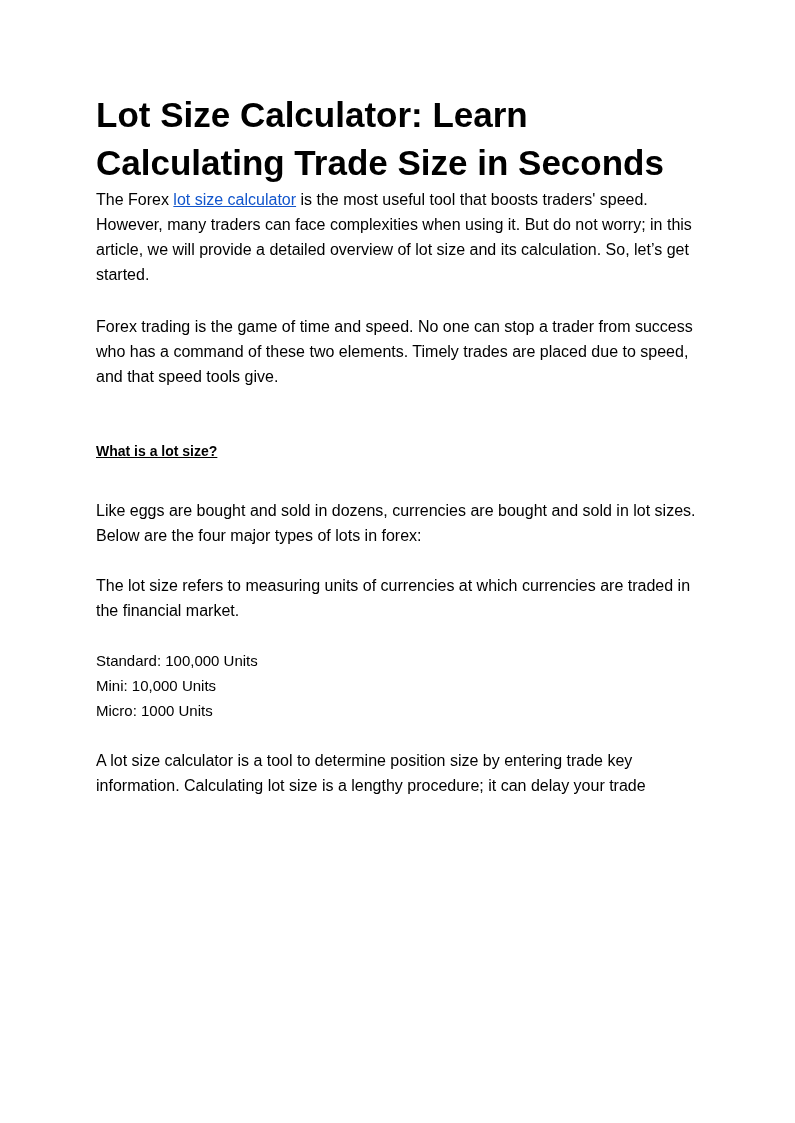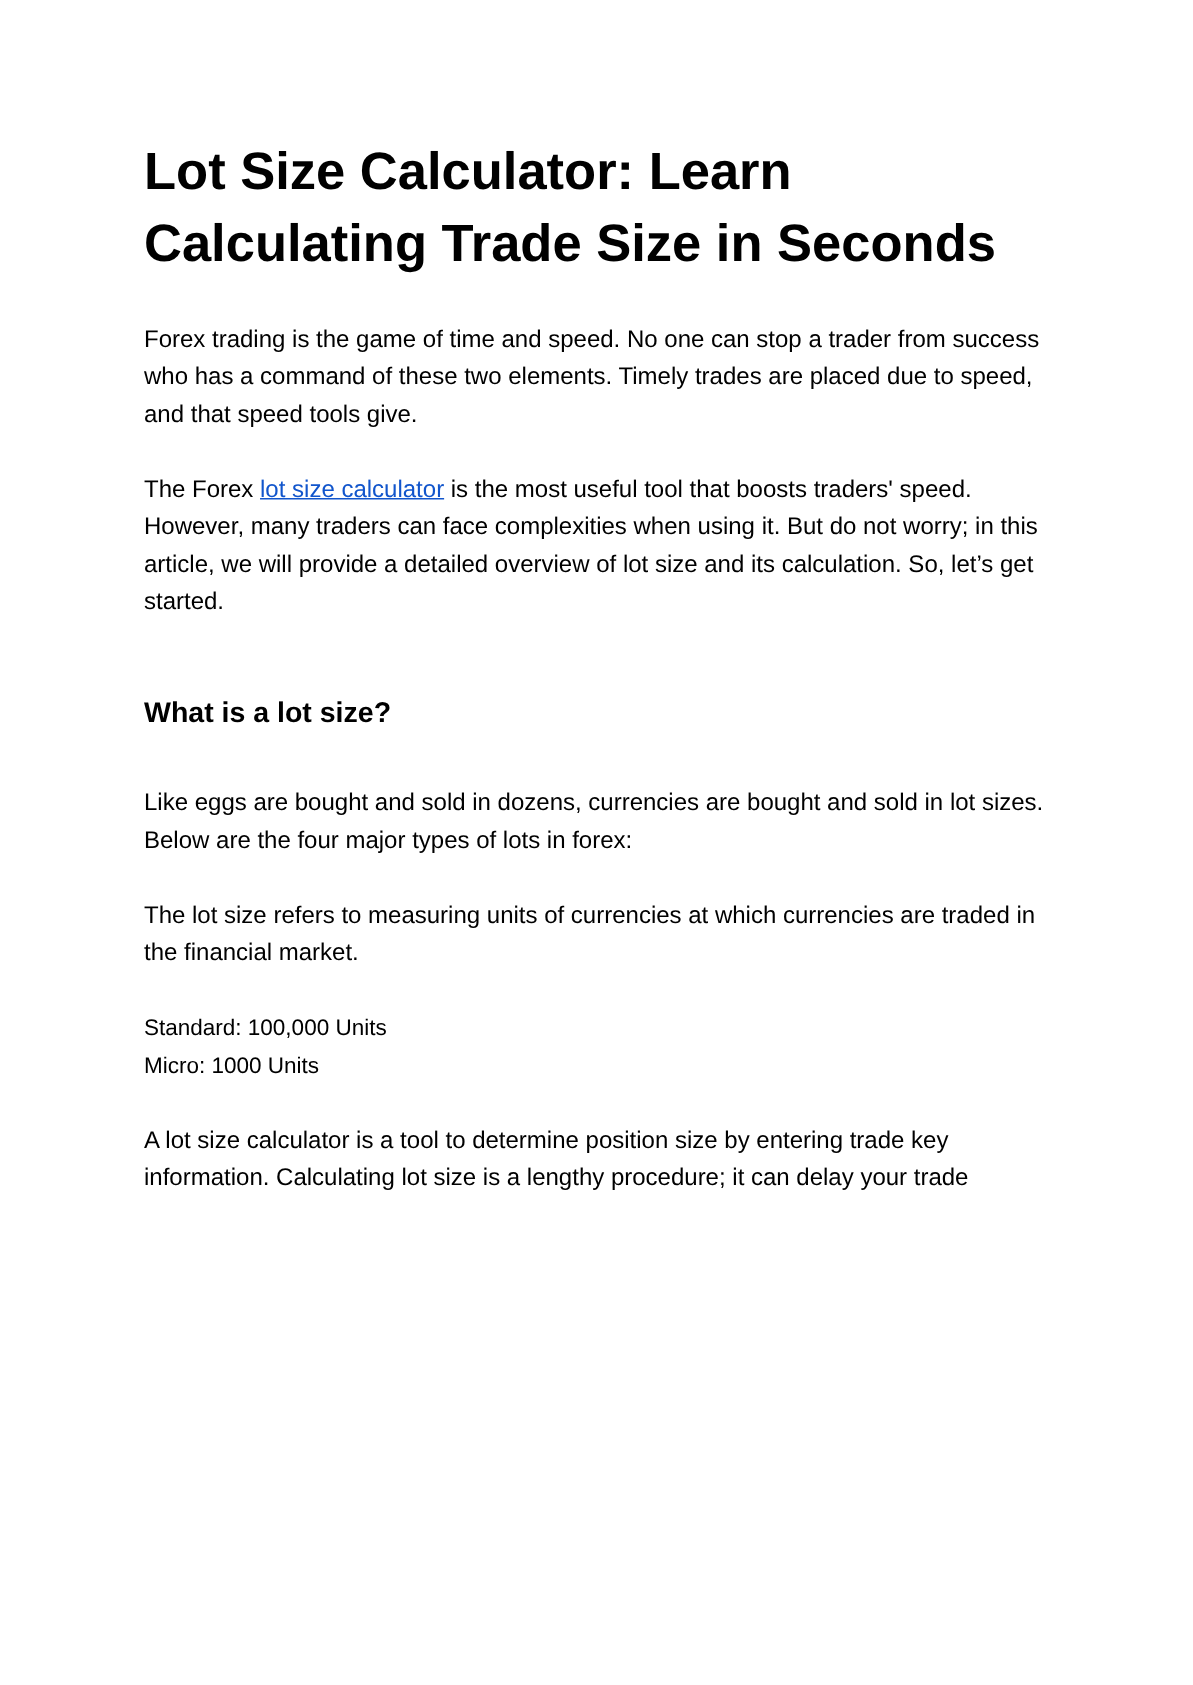--- a/index.html
+++ b/index.html
@@ -27,24 +27,25 @@
   }
   .para {
     font-size: 16px;
     line-height: 25px;
     margin: 0 0 25px 0;
   }
   .para-first {
     margin-top: 27px;
   }
   .doc-h2 {
-    font-size: 19px;
+    font-size: 14px;
     line-height: 28px;
     font-weight: 700;
     margin: 48px 0 33px 0;
+    text-decoration: underline;
   }
   .doc-h2.h2-second {
     margin-top: 43px;
     margin-bottom: 68px;
   }
   .lot-list {
     font-size: 15px;
     line-height: 25px;
     margin: 0 0 25px 0;
   }
@@ -54,31 +55,32 @@
     cursor: pointer;
   }
 </style>
 </head>
 <body>
 
 <div class="page">
 
   <h1 class="doc-title">Lot Size Calculator: Learn Calculating Trade Size in Seconds</h1>
 
+  <p class="para"><span>The Forex </span><a class="doc-link">lot size calculator</a><span> is the most useful tool that boosts traders' speed. However, many traders can face complexities when using it. But do not worry; in this article, we will provide a detailed overview of lot size and its calculation. So, let’s get started.</span></p>
+
   <p class="para para-first">Forex trading is the game of time and speed. No one can stop a trader from success who has a command of these two elements. Timely trades are placed due to speed, and that speed tools give.</p>
-
-  <p class="para"><span>The Forex </span><a class="doc-link">lot size calculator</a><span> is the most useful tool that boosts traders' speed. However, many traders can face complexities when using it. But do not worry; in this article, we will provide a detailed overview of lot size and its calculation. So, let’s get started.</span></p>
 
   <h2 class="doc-h2">What is a lot size?</h2>
 
   <p class="para">Like eggs are bought and sold in dozens, currencies are bought and sold in lot sizes. Below are the four major types of lots in forex:</p>
 
   <p class="para">The lot size refers to measuring units of currencies at which currencies are traded in the financial market.</p>
 
   <div class="lot-list">
     <div>Standard: 100,000 Units</div>
+    <div>Mini: 10,000 Units</div>
     <div>Micro: 1000 Units</div>
   </div>
 
 
   <p class="para">A lot size calculator is a tool to determine position size by entering trade key information. Calculating lot size is a lengthy procedure; it can delay your trade execution.</p>
 
 </div>
 
 </body></html>

